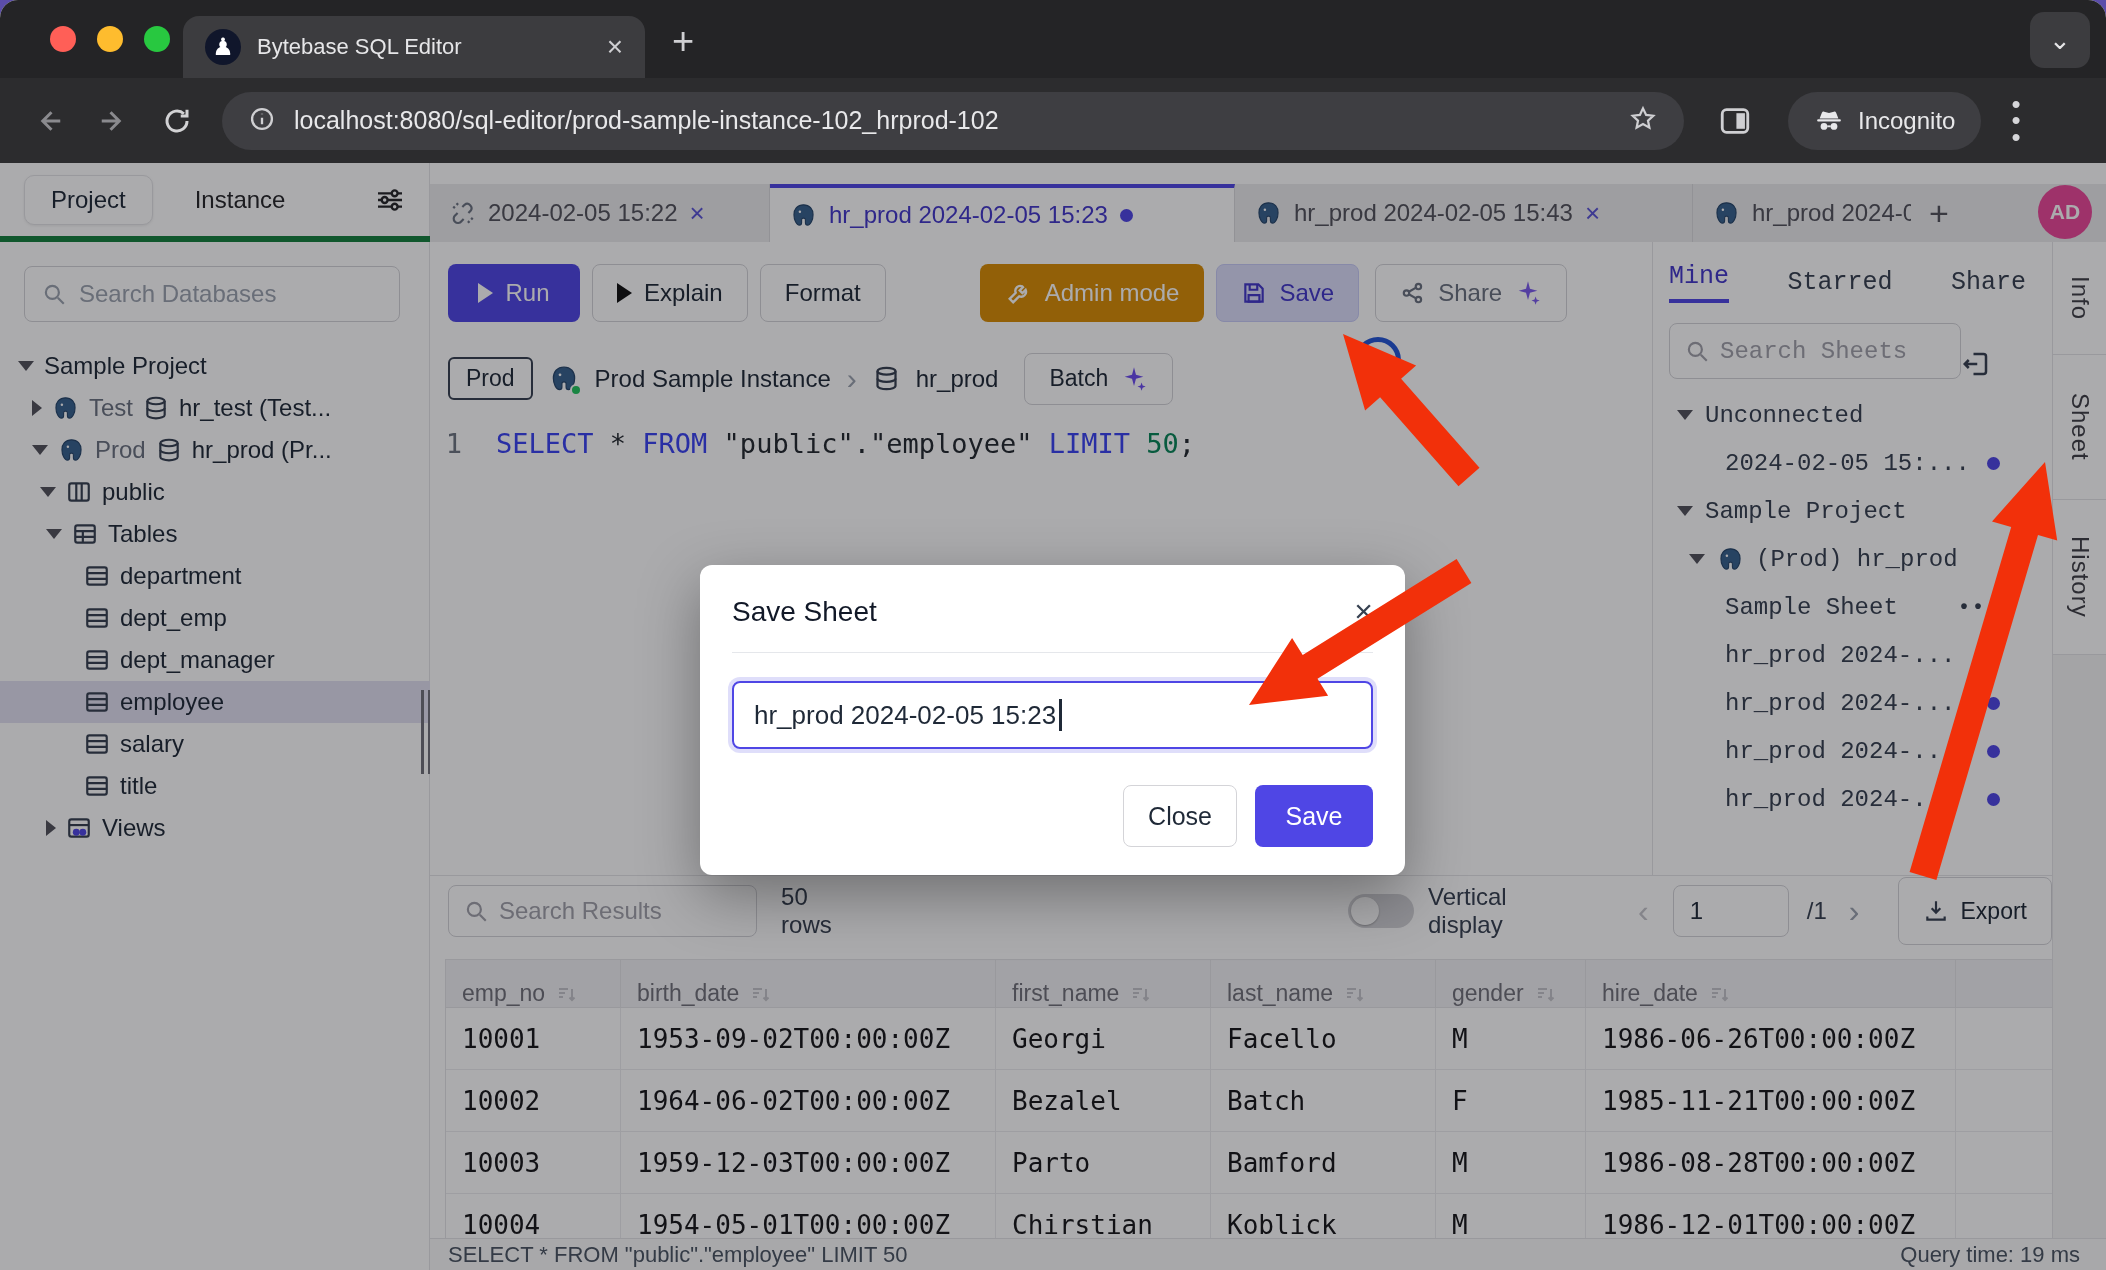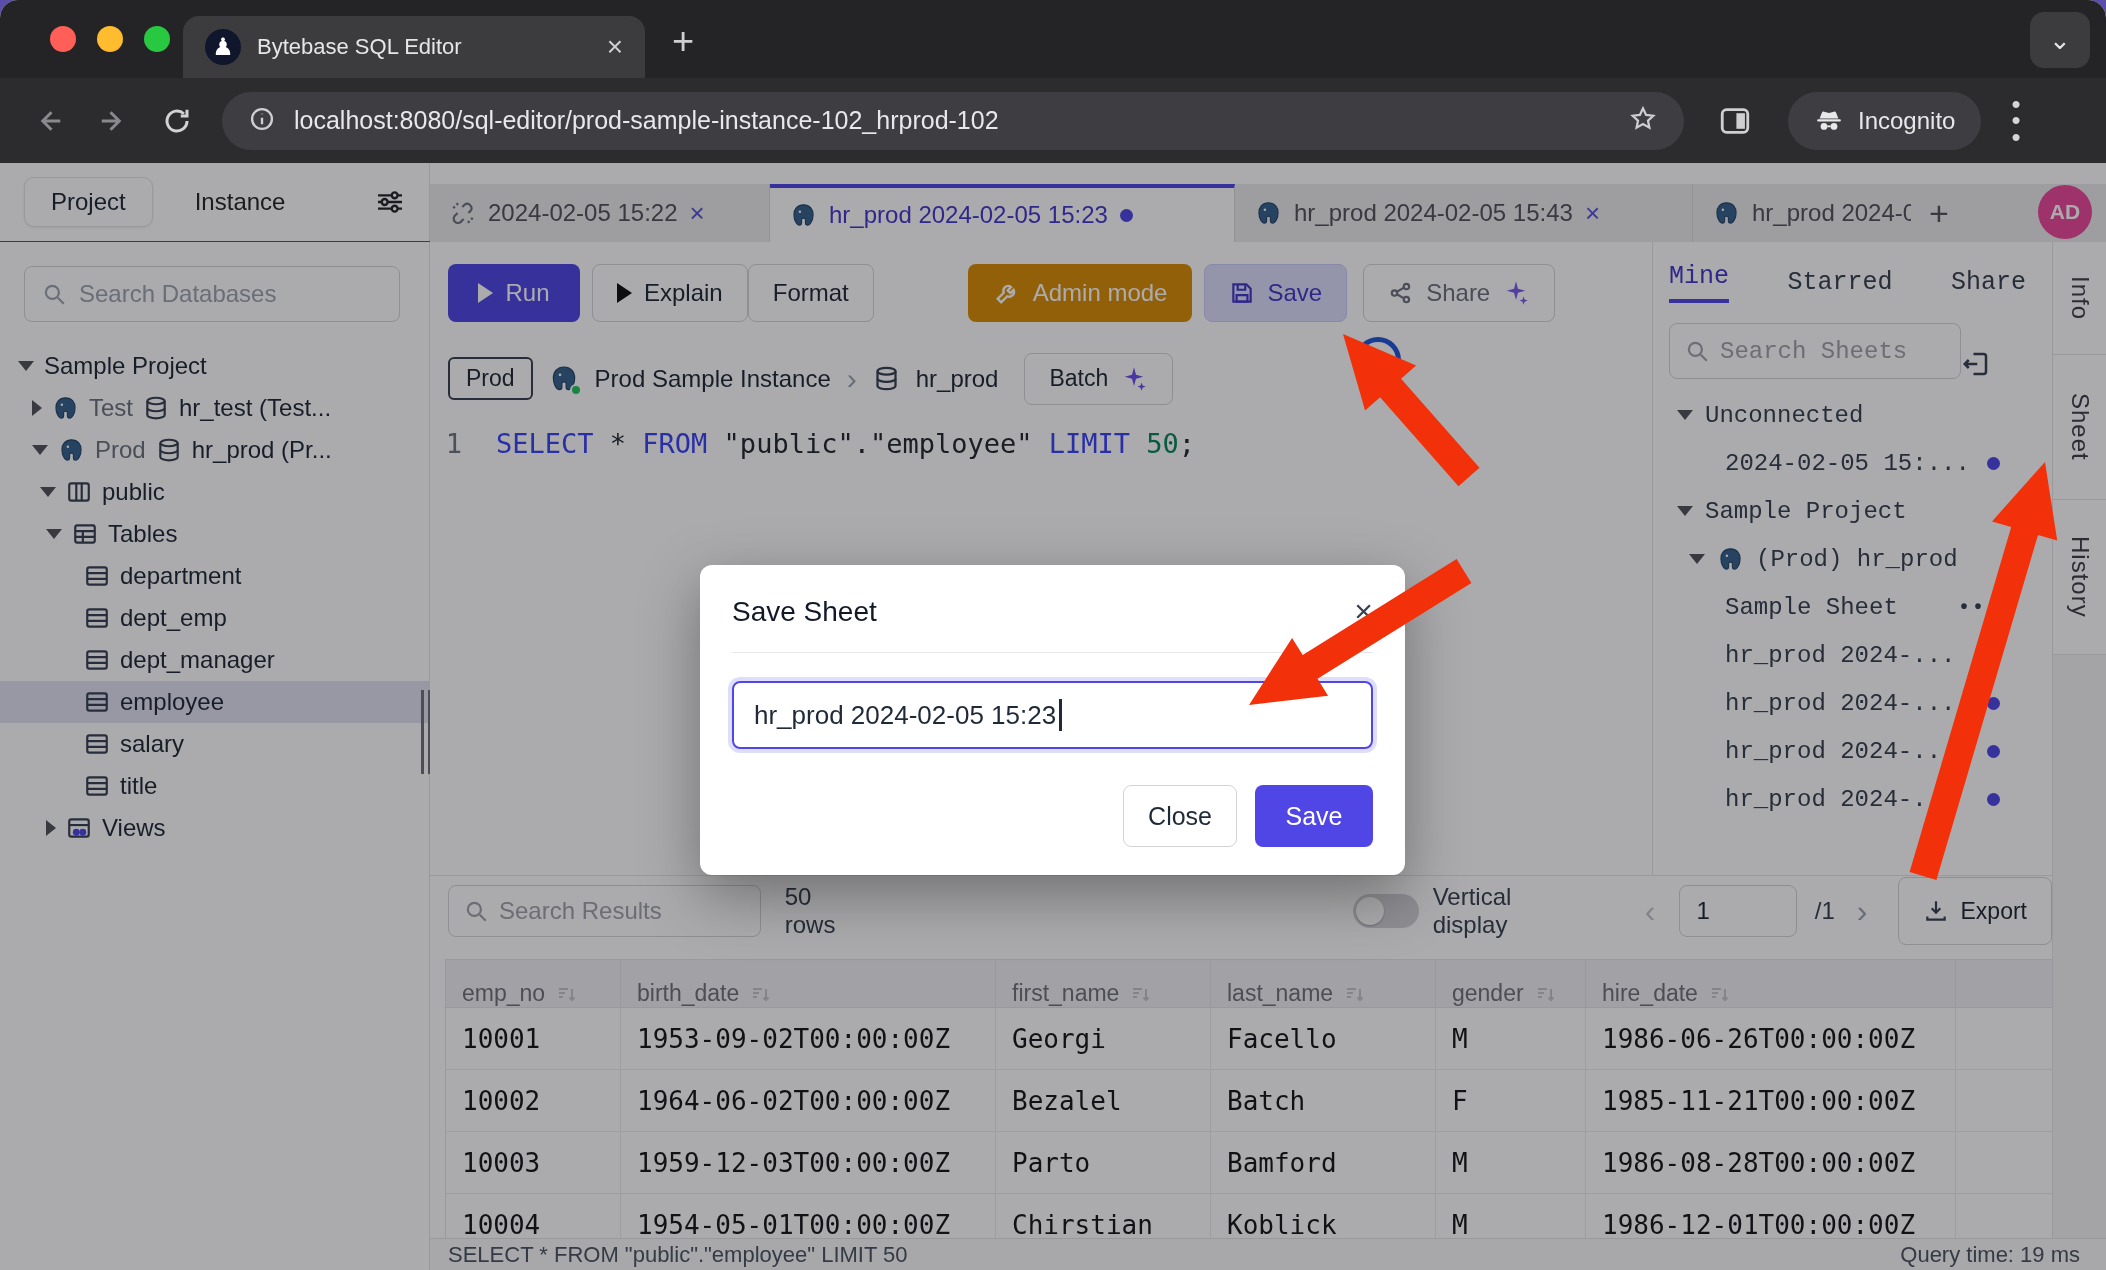--- a/index.html
+++ b/index.html
@@ -31,21 +31,21 @@
   .url-text { color:#e8e8ea; font-size:25px; flex:1; white-space:nowrap; overflow:hidden; }
   .incog { margin-left:36px; height:58px; background:#3e3e42; border-radius:29px;
      display:flex; align-items:center; gap:14px; padding:0 26px; color:#e8e8ea; font-size:24px; }
   .kebab { color:#d5d5d8; font-size:26px; margin-left:30px; letter-spacing:0; line-height:0.62; text-align:center; }
 
   
   .app { left:0; top:163px; width:2106px; height:1107px; background:#fff; }
 
   
   .sidebar { left:0; top:0; width:430px; height:1107px; border-right:1px solid #e4e4e7; background:#fff; }
-  .sb-head { left:0; top:0; width:430px; height:79px; border-bottom:1px solid #15803d;
+  .sb-head { left:0; top:0; width:430px; height:79px; border-bottom:6px solid #15803d;
      display:flex; align-items:center; padding:0 24px; gap:34px; }
   .seg-active { background:#fff; border:1px solid #e4e4e7; box-shadow:0 1px 3px rgba(0,0,0,.08);
      border-radius:10px; padding:10px 26px; font-size:24px; color:#1f2937; }
   .seg { font-size:24px; color:#27272a; padding:10px 8px; }
   .sb-search { left:24px; top:103px; width:376px; height:56px; border:1px solid #d4d4d8; border-radius:8px;
      display:flex; align-items:center; gap:12px; padding:0 16px; color:#9ca3af; font-size:24px; background:#fff; }
   .tree { left:0; top:182px; width:430px; }
   .trow { display:flex; align-items:center; height:42px; gap:10px; font-size:24px; color:#1f2937; white-space:nowrap; overflow:hidden; }
   .trow .dim-t { color:#6b7280; }
   .sel-row { background:#e2e1f2; }
@@ -68,21 +68,21 @@
   .avatar { right:14px; top:1px; width:54px; height:54px; border-radius:50%; background:#ec4899;
      color:#fff; font-size:21px; font-weight:bold; display:flex; align-items:center; justify-content:center; }
 
   
   .toolbar { left:430px; top:93px; width:1222px; height:74px; background:#fff;
      display:flex; align-items:center; }
   .btn { display:inline-flex; align-items:center; justify-content:center; gap:12px; height:58px;
      border-radius:8px; font-size:24px; padding:0 24px; border:1px solid transparent; white-space:nowrap; }
   .b-run { margin-left:18px; background:#4f46e5; color:#fff; width:132px; }
   .b-plain { background:#fff; border-color:#d4d4d8; color:#1f2937; }
-  .b-explain { margin-left:12px; } .b-format { }
+  .b-explain { margin-left:12px; } .b-format { margin-left:12px; }
   .b-admin { margin-left:94px; background:#d98e06; color:#fff; }
   .b-save { margin-left:12px; background:#dcdefb; border-color:#c9ccf8; color:#4338ca; }
   .b-share { margin-left:16px; color:#6b7280; }
   .play-w { width:0; height:0; border-top:10px solid transparent; border-bottom:10px solid transparent; border-left:15px solid #fff; }
   .play-b { width:0; height:0; border-top:10px solid transparent; border-bottom:10px solid transparent; border-left:15px solid #111; }
 
   
   .crumbs { left:430px; top:182px; width:1222px; height:67px; display:flex; align-items:center; gap:16px; padding-left:18px; }
   .env-chip { border:2px solid #374151; border-radius:6px; font-size:23px; color:#1f2937; padding:6px 16px; }
   .crumb-txt { font-size:24px; color:#1f2937; }
@@ -125,21 +125,21 @@
      align-items:center; gap:10px; padding:0 14px; color:#a1a1aa; font-size:24px; }
   .rowcount { margin-left:24px; font-size:24px; color:#374151; }
   .toggle { margin-left:486px; width:66px; height:34px; border-radius:17px; background:#d4d4d8; position:relative; flex:none; }
   .knob { position:absolute; left:3px; top:3px; width:28px; height:28px; border-radius:50%; background:#fff; box-shadow:0 1px 2px rgba(0,0,0,.25); }
   .tog-label { margin-left:14px; font-size:24px; color:#374151; }
   .pg-prev { margin-left:56px; color:#c4c4ca; font-size:32px; }
   .pg-box { margin-left:24px; width:120px; height:52px; border:1px solid #d4d4d8; border-radius:8px;
      font-size:24px; color:#1f2937; display:flex; align-items:center; padding-left:16px; }
   .pg-total { margin-left:18px; font-size:24px; color:#374151; }
   .pg-next { margin-left:22px; color:#9ca3af; font-size:32px; }
-  .b-export { margin-left:30px; height:68px; font-size:23px; }
+  .b-export { margin-left:38px; height:68px; font-size:23px; }
   .grid { margin-left:15px; margin-top:13px; width:1613px; display:grid;
      grid-template-columns:175px 375px 215px 225px 150px 370px 103px;
      border:1px solid #e4e4e7; border-bottom:none; }
   .hcell { height:48px; background:#f2f2f4; color:#71717a; font-size:23px; display:flex; align-items:flex-end;
      gap:10px; padding-left:16px; border-right:1px solid #e4e4e7; border-bottom:1px solid #e4e4e7; }
   .dcell { height:62px; font-family:"DejaVu Sans Mono", monospace; font-size:26px; color:#18181b;
      display:flex; align-items:center; padding-left:16px; border-right:1px solid #ececef; border-bottom:1px solid #ececef; white-space:nowrap; overflow:hidden; }
 
   
   .statusbar { left:430px; top:1075px; width:1676px; height:32px; background:#fafafa; border-top:1px solid #e4e4e7;

